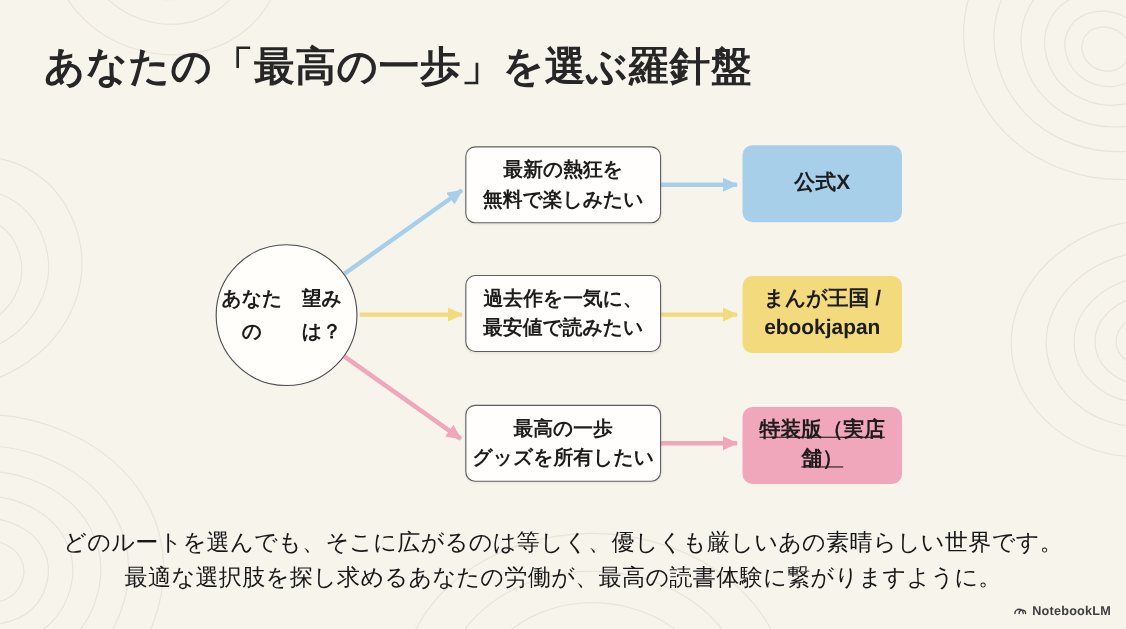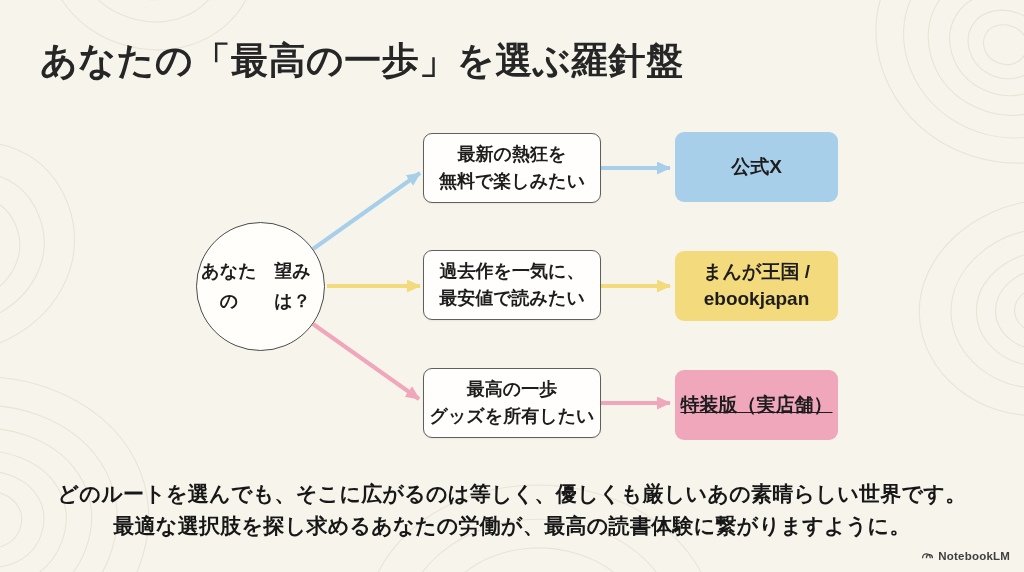--- a/index.html
+++ b/index.html
@@ -33,32 +33,32 @@
     font-size:18px;font-weight:700;color:var(--ink);line-height:1.65;text-align:center;
   }
   .desire-box{
     position:absolute;left:423px;width:178px;height:70px;
     background:#fffefc;border:1.5px solid var(--box_border);border-radius:9px;
     display:flex;flex-direction:column;justify-content:center;align-items:center;
     font-size:18px;font-weight:700;color:var(--ink);line-height:1.5;text-align:center;
     box-shadow:0 1px 2px rgba(0,0,0,.06);
   }
   .dest-box{
-    position:absolute;left:675px;width:163px;height:70px;border-radius:9px;
+    position:absolute;left:675px;width:145px;height:70px;border-radius:9px;
     display:flex;flex-direction:column;justify-content:center;align-items:center;
     font-size:19px;font-weight:700;color:var(--ink);line-height:1.4;text-align:center;
   }
   .row1{top:133px;} .row2{top:250px;} .row3{top:368px;}
   .drow1{top:132px;background:var(--blue);}
   .drow2{top:251px;background:var(--yellow);}
   .drow3{top:370px;background:var(--pink);text-decoration:underline;}
   .line:empty{display:none;}
   .footer{
     position:absolute;left:0;right:0;top:478px;text-align:center;
-    font-size:21px;font-weight:700;color:#171717;line-height:32px;letter-spacing:.3px;
+    font-size:21px;font-weight:400;color:#171717;line-height:32px;letter-spacing:.3px;
   }
   .brand{
     position:absolute;right:14px;top:549px;display:flex;align-items:center;gap:4px;
     color:#3f3f3f;font-size:11.5px;font-weight:700;letter-spacing:.2px;
   }
   .brand svg{display:block;}
 </style>
 </head>
 <body>
 

